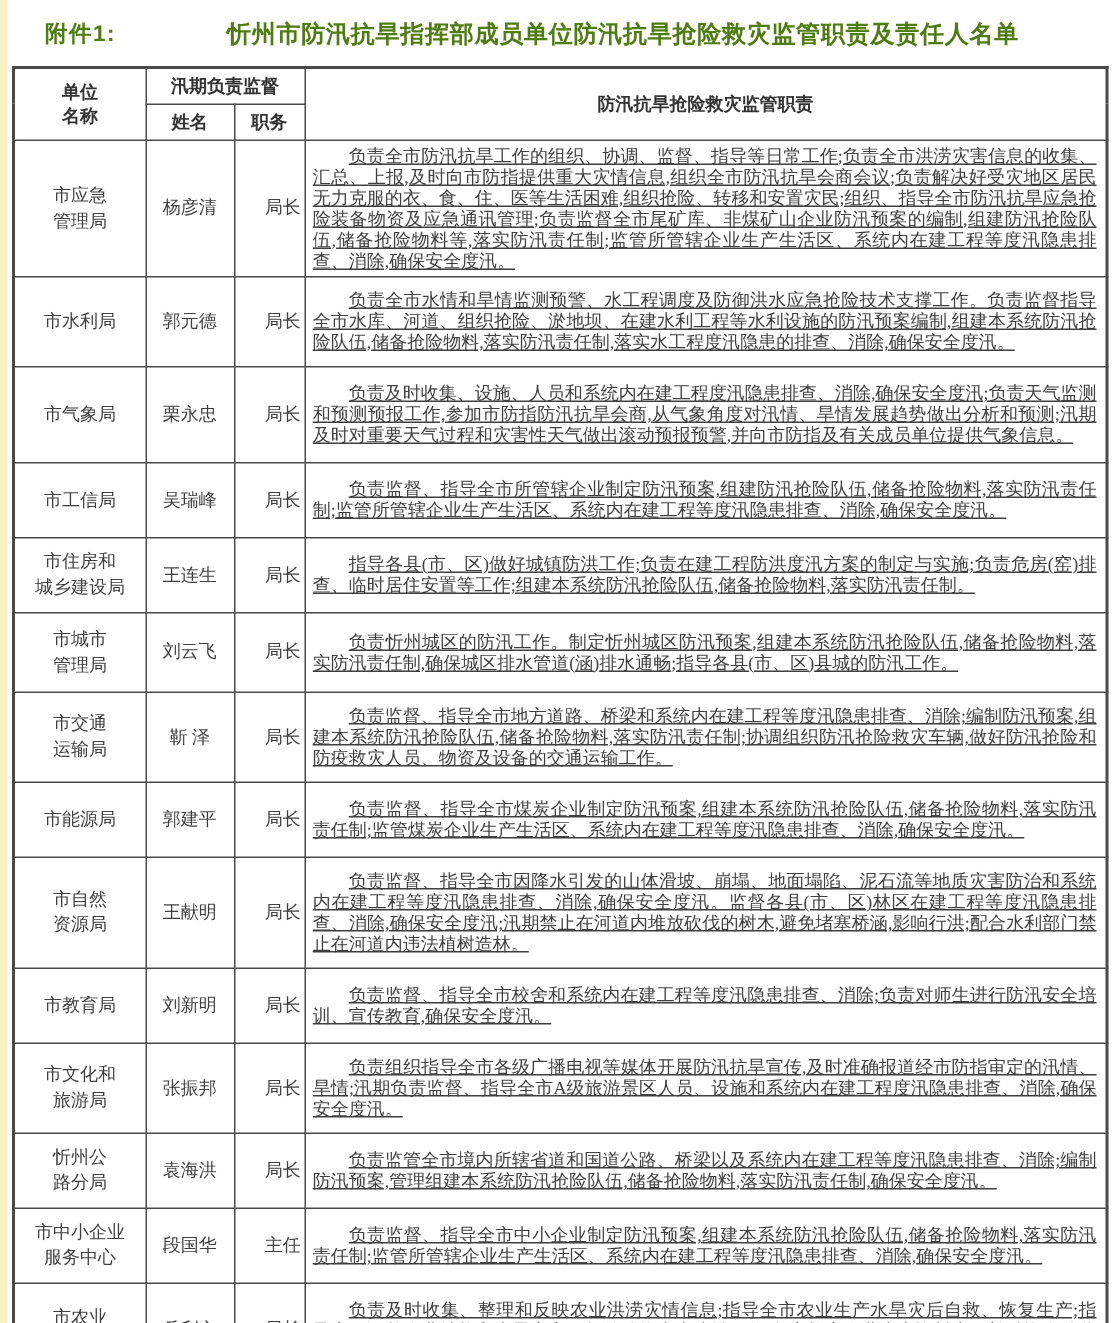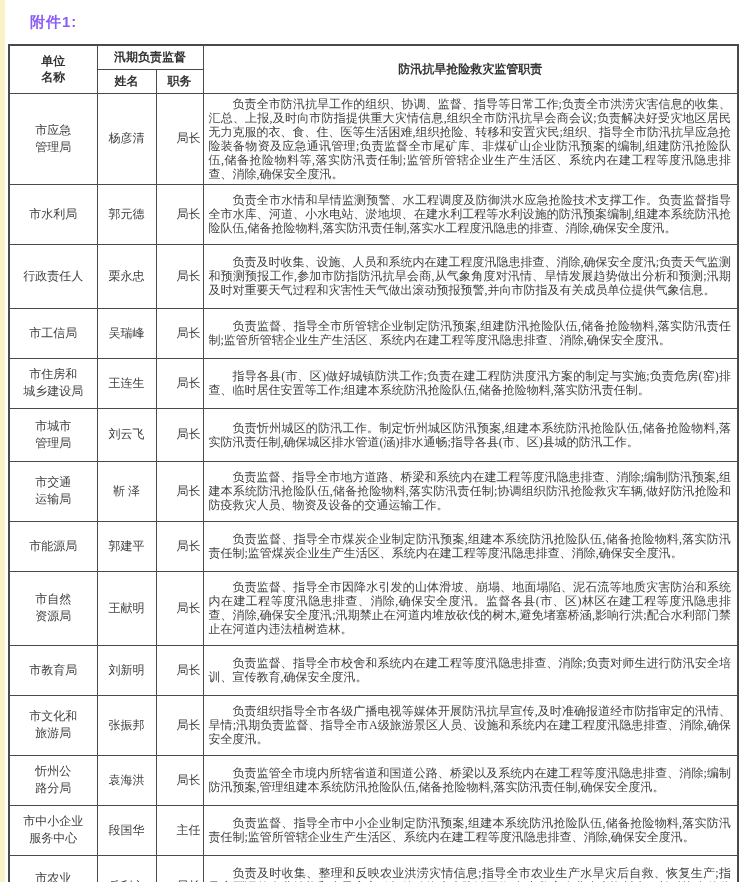--- a/index.html
+++ b/index.html
@@ -12,21 +12,21 @@
     overflow:hidden;
   }
   .edge-strip{
     position:absolute;left:0;top:0;width:5px;height:882px;
     background:#f9f2c7;
   }
   .title-row{
     position:absolute;top:13px;left:30px;right:6px;
     display:flex;align-items:flex-start;
     font-family:"Liberation Sans", sans-serif;
-    font-weight:bold;color:#8b5cf6;
+    font-weight:bold;color:#4d7c0f;
     white-space:nowrap;
   }
   .attach{font-size:15px;letter-spacing:1px;}
   .doc-title{font-size:16px;margin-left:74px;letter-spacing:0.5px;}
   table.main{
     position:absolute;left:8px;top:44px;
     width:729px;
     border-collapse:collapse;
     table-layout:fixed;
     border:2px solid #4a4a4a;
@@ -52,20 +52,21 @@
     padding:2px 2px;
   }
   td.c-name{text-align:center;padding:16px 2px;}
   td.c-position{text-align:right;padding:2px 2px;}
   td.c-duty{
     text-align:justify;
     text-justify:inter-ideograph;
     text-indent:2em;
     line-height:14px;
     padding:3px 6px 3px 5px;
+    text-decoration:underline;
   }
   tbody tr:nth-child(1){height:83px;}
   tbody tr:nth-child(2){height:60px;}
   tbody tr:nth-child(3){height:64px;}
   tbody tr:nth-child(4){height:45px;margin-top:17px;}
   tbody tr:nth-child(5){height:45px;}
   tbody tr:nth-child(6){height:53px;}
   tbody tr:nth-child(7){height:60px;}
   tbody tr:nth-child(8){height:45px;margin-left:32px;}
   tbody tr:nth-child(9){height:74px;}
@@ -75,20 +76,21 @@
   tbody tr:nth-child(13){height:47px;}
   tbody tr:nth-child(14){height:64px;}
 </style>
 </head>
 <body>
 
 <div class="edge-strip"></div>
 
 <div class="title-row">
   <span class="attach">附件1:</span>
+  <span class="doc-title">忻州市防汛抗旱指挥部成员单位防汛抗旱抢险救灾监管职责及责任人名单</span>
 </div>
 
 <table class="main">
   <colgroup>
     <col class="c1">
       <col class="c2">
       <col class="c3">
       <col class="c4">
   </colgroup>
   <thead>
@@ -108,24 +110,24 @@
         <td class="c-unit">市应急
 管理局</td>
         <td class="c-name">杨彦清</td>
         <td class="c-position">局长</td>
         <td class="c-duty">负责全市防汛抗旱工作的组织、协调、监督、指导等日常工作;负责全市洪涝灾害信息的收集、汇总、上报,及时向市防指提供重大灾情信息,组织全市防汛抗旱会商会议;负责解决好受灾地区居民无力克服的衣、食、住、医等生活困难,组织抢险、转移和安置灾民;组织、指导全市防汛抗旱应急抢险装备物资及应急通讯管理;负责监督全市尾矿库、非煤矿山企业防汛预案的编制,组建防汛抢险队伍,储备抢险物料等,落实防汛责任制;监管所管辖企业生产生活区、系统内在建工程等度汛隐患排查、消除,确保安全度汛。</td>
       </tr>
       <tr>
         <td class="c-unit">市水利局</td>
         <td class="c-name">郭元德</td>
         <td class="c-position">局长</td>
-        <td class="c-duty">负责全市水情和旱情监测预警、水工程调度及防御洪水应急抢险技术支撑工作。负责监督指导全市水库、河道、小水电站、淤地坝、在建水利工程等水利设施的防汛预案编制,组建本系统防汛抢险队伍,储备抢险物料,落实防汛责任制,落实水工程度汛隐患的排查、消除,确保安全度汛。</td>
-      </tr>
-      <tr>
-        <td class="c-unit">行政责任人</td>
+        <td class="c-duty">负责全市水情和旱情监测预警、水工程调度及防御洪水应急抢险技术支撑工作。负责监督指导全市水库、河道、组织抢险、淤地坝、在建水利工程等水利设施的防汛预案编制,组建本系统防汛抢险队伍,储备抢险物料,落实防汛责任制,落实水工程度汛隐患的排查、消除,确保安全度汛。</td>
+      </tr>
+      <tr>
+        <td class="c-unit">市气象局</td>
         <td class="c-name">栗永忠</td>
         <td class="c-position">局长</td>
         <td class="c-duty">负责及时收集、设施、人员和系统内在建工程度汛隐患排查、消除,确保安全度汛;负责天气监测和预测预报工作,参加市防指防汛抗旱会商,从气象角度对汛情、旱情发展趋势做出分析和预测;汛期及时对重要天气过程和灾害性天气做出滚动预报预警,并向市防指及有关成员单位提供气象信息。</td>
       </tr>
       <tr>
         <td class="c-unit">市工信局</td>
         <td class="c-name">吴瑞峰</td>
         <td class="c-position">局长</td>
         <td class="c-duty">负责监督、指导全市所管辖企业制定防汛预案,组建防汛抢险队伍,储备抢险物料,落实防汛责任制;监管所管辖企业生产生活区、系统内在建工程等度汛隐患排查、消除,确保安全度汛。</td>
       </tr>

